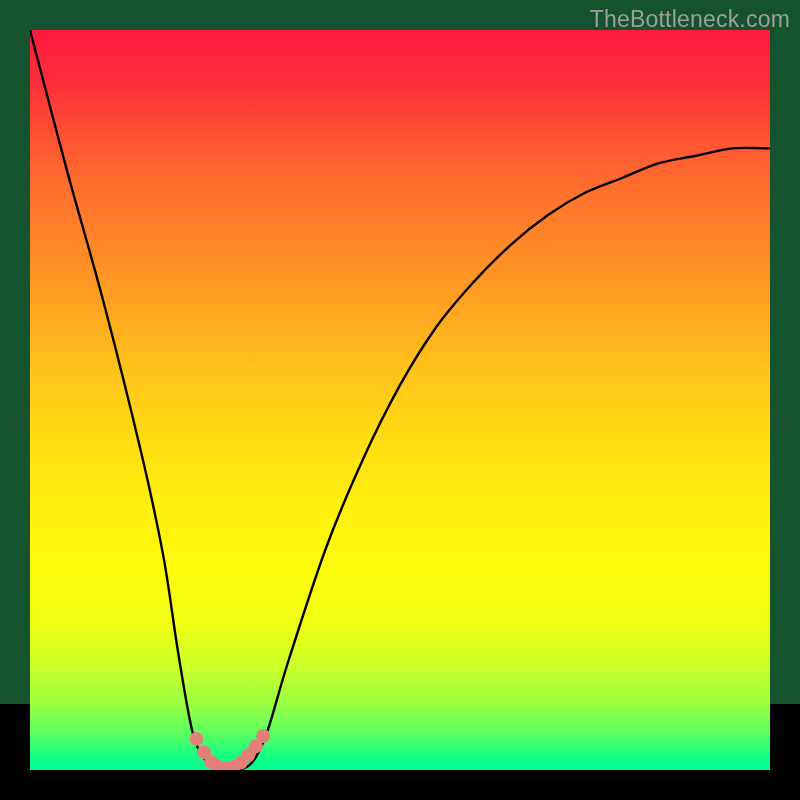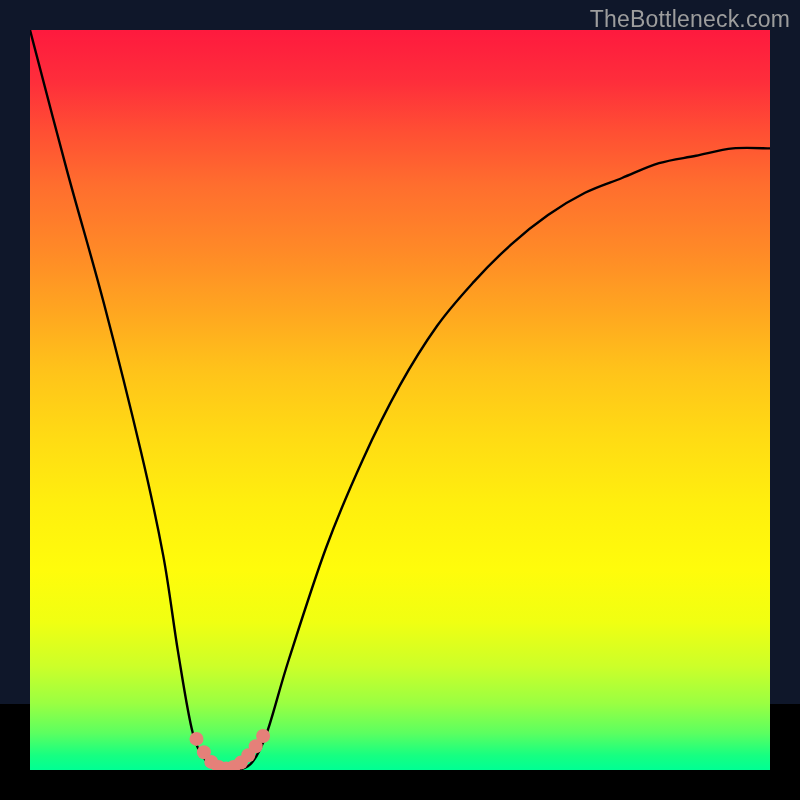--- a/index.html
+++ b/index.html
@@ -8,21 +8,21 @@
     width: 800px;
     height: 800px;
     background: #000;
     overflow: hidden;
     font-family: Arial, Helvetica, sans-serif;
   }
   .stage {
     position: relative;
     width: 800px;
     height: 704px;
-    background: #0f172a;
+    background: #14532d;
   }
   .watermark {
     position: absolute;
     top: 6px;
     right: 10px;
     color: #9d9d9d;
     font-size: 23px;
     font-weight: 400;
     letter-spacing: 0.2px;
     z-index: 10;

